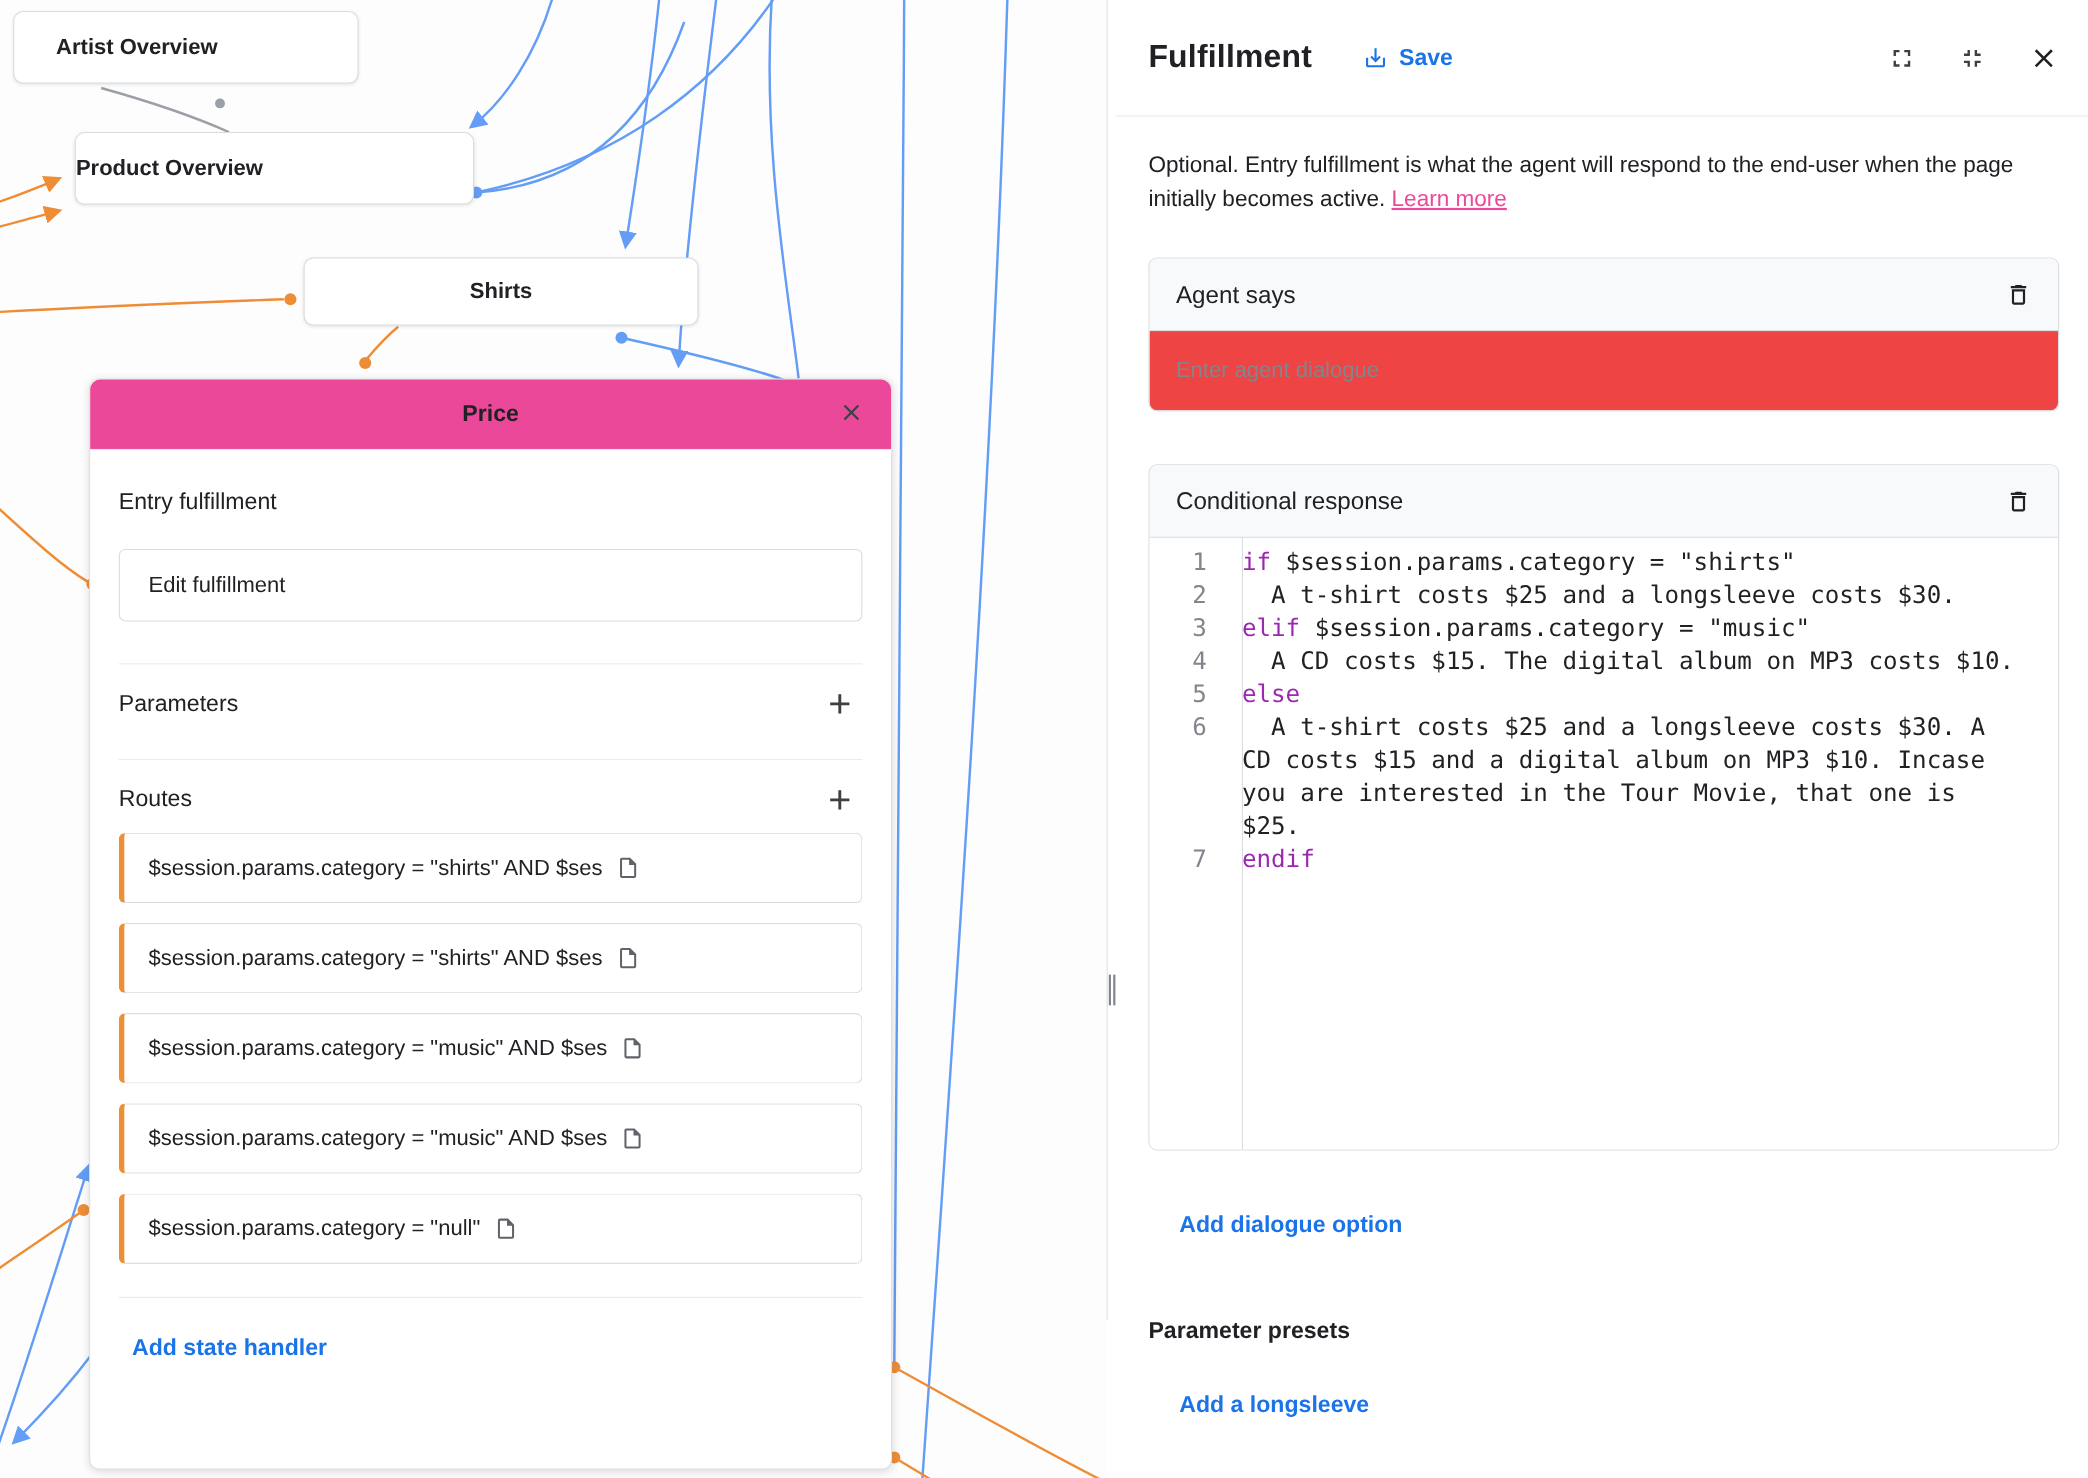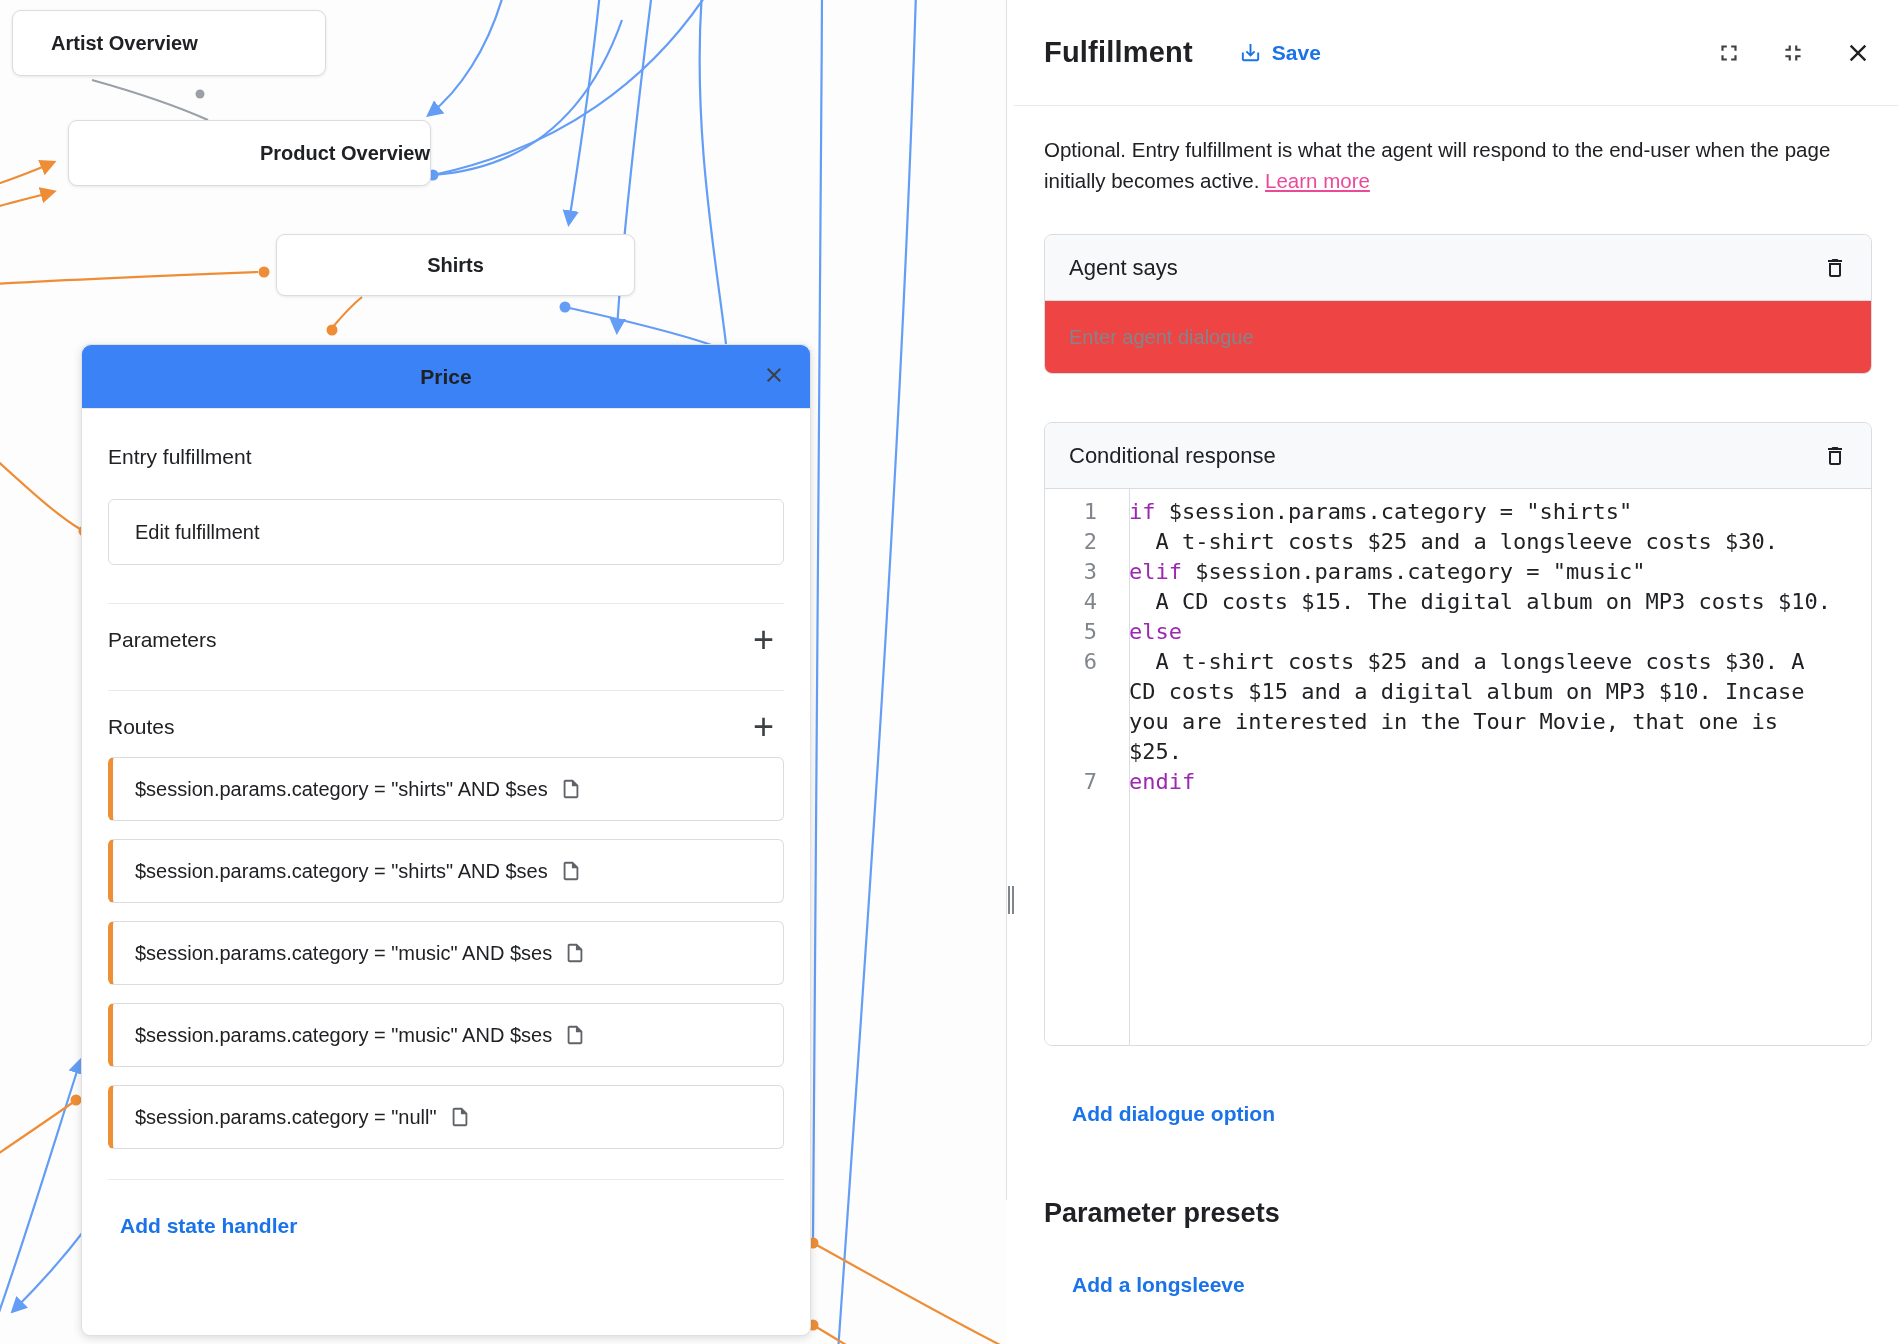--- a/index.html
+++ b/index.html
@@ -15,31 +15,31 @@
   .canvas { position: relative; width: 1006px; height: 1344px; background: #fdfdfd; overflow: hidden; flex: none; }
   .edges { position: absolute; left: 0; top: 0; pointer-events: none; }
 
   .node {
     position: absolute; background: #fff; border: 1px solid #dadce0; border-radius: 9px;
     box-shadow: 0 1px 3px rgba(60,64,67,.12);
     display: flex; align-items: center; font-size: 20px; font-weight: 700; color: #202124;
     cursor: pointer;
   }
   .node-artist  { left: 12px;  top: 10px;  width: 314px; height: 66px; padding-left: 38px; }
-  .node-product { left: 68px;  top: 120px; width: 363px; height: 66px; justify-content: flex-end; }
+  .node-product { left: 68px;  top: 120px; width: 363px; height: 66px; justify-content: flex-start; }
   .node-shirts  { left: 276px; top: 234px; width: 359px; height: 62px; justify-content: center; }
 
   .price-card {
     position: absolute; left: 81px; top: 344px; width: 730px; height: 992px;
     background: #fff; border-radius: 9px; border: 1px solid #e0e0e0;
     box-shadow: 0 2px 8px rgba(60,64,67,.18);
     display: flex; flex-direction: column;
   }
   .price-header {
-    height: 64px; background: #3b82f6; border-radius: 9px 9px 0 0;
+    height: 64px; background: #ec4899; border-radius: 9px 9px 0 0;
     display: flex; align-items: center; position: relative; flex: none;
     border-bottom: 1px solid #e8eaed;
   }
   .price-title { flex: 1; text-align: center; font-size: 21px; font-weight: 700; }
   .price-close { position: absolute; right: 24px; top: 18px; cursor: pointer; }
   .price-body { padding: 0 26px; }
   .section-label { font-size: 21px; margin-top: 36px; }
   .edit-box {
     margin-top: 30px; height: 66px; border: 1px solid #dadce0; border-radius: 6px;
     display: flex; align-items: center; padding-left: 26px; font-size: 20px; cursor: pointer;
@@ -101,21 +101,21 @@
     font-family: "DejaVu Sans Mono", "Liberation Mono", monospace;
     font-size: 22px; line-height: 30px; padding: 8px 0 0 0;
   }
   .code-area::before { content: ""; position: absolute; left: 84px; top: 0; bottom: 0; width: 1px; background: #dadce0; }
   .code-row { display: flex; }
   .ln { width: 68px; flex: none; text-align: right; padding-right: 16px; color: #80868b; }
   .lc { flex: 1; white-space: pre-wrap; word-wrap: break-word; padding: 0 32px 0 16px; color: #202124; }
   .kw { color: #9c27b0; }
 
   .add-dialogue { display: inline-block; margin: 56px 0 0 28px; }
-  .presets-heading { margin-top: 72px; font-size: 27px; font-weight: 700; }
+  .presets-heading { margin-top: 72px; font-size: 21px; font-weight: 700; }
   .add-param { display: inline-block; margin: 44px 0 0 28px; }
 </style>
 </head>
 <body>
 
 <div class="app">
 
   <div class="canvas">
 
     <svg class="edges" width="1006" height="1344" viewBox="0 0 1006 1344">

